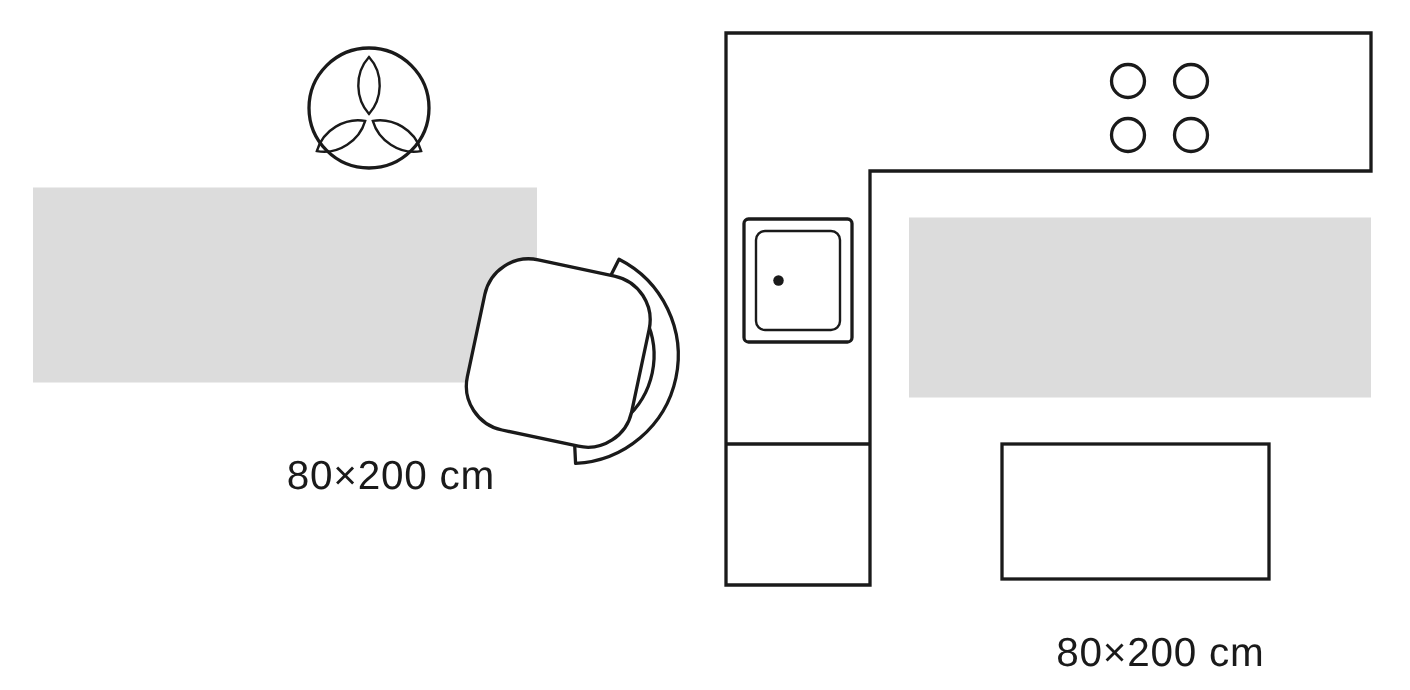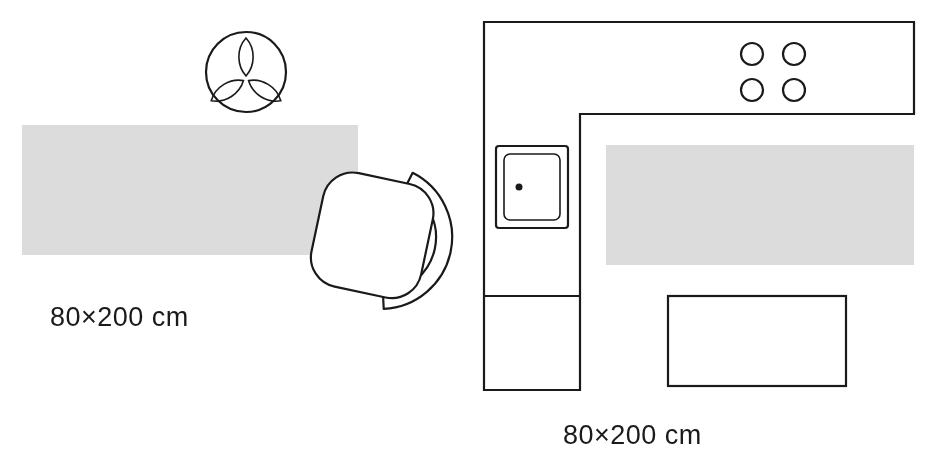--- a/index.html
+++ b/index.html
@@ -11,21 +11,21 @@
   .canvas {
     position: relative;
     width: 940px; height: 460px;
     background: #ffffff;
     overflow: hidden;
   }
   .scene-svg { position: absolute; left: 0; top: 0; }
   .size-label {
     position: absolute;
     width: 280px;
-    text-align: left;
+    text-align: right;
     font-size: 27px;
     color: #1a1a1a;
     letter-spacing: 0.5px;
     white-space: nowrap;
   }
   .size-label.left  { left: 50px;  top: 302px; }
   .size-label.right { left: 563px; top: 420px; }
   .outline { fill: none; stroke: #1a1a1a; stroke-width: 2.2; }
   .outline-thin { fill: none; stroke: #1a1a1a; stroke-width: 1.6; }
   .white-fill { fill: #ffffff; stroke: #1a1a1a; stroke-width: 2.2; }

